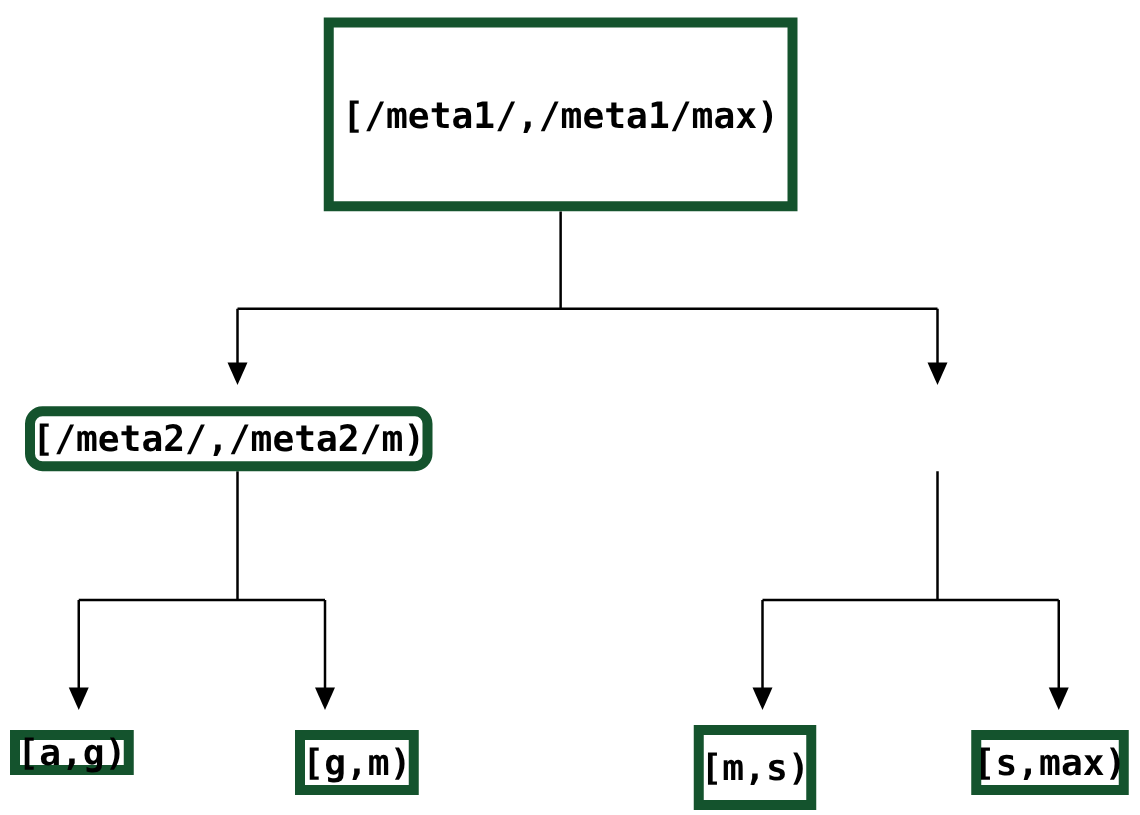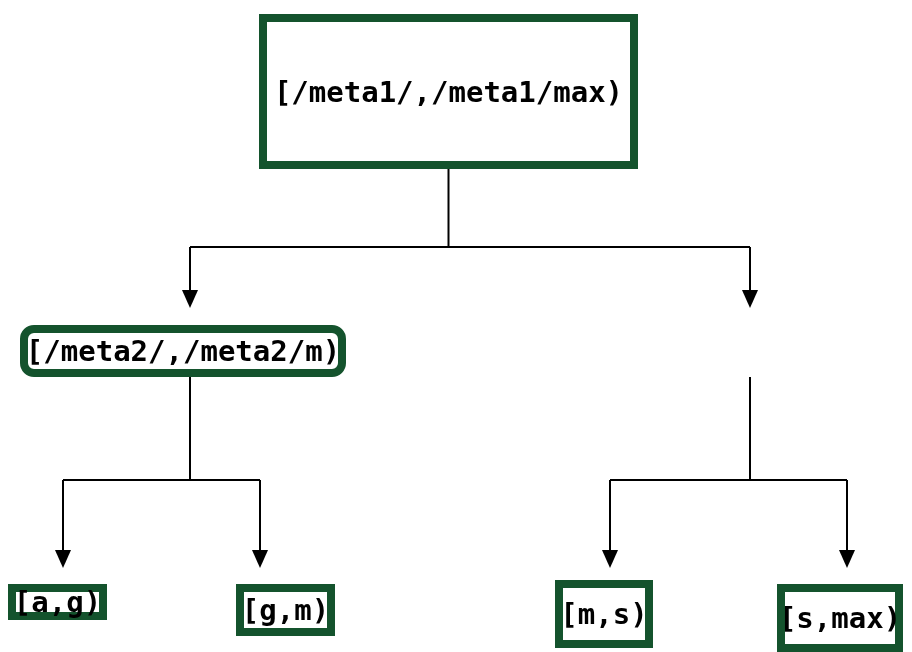--- a/index.html
+++ b/index.html
@@ -33,21 +33,21 @@
     color: #000000;
     white-space: nowrap;
   }
   
   .node-root  { left: 259px; top: 14px;  width: 379px; height: 155px; }
   .node-left  { left: 20px;  top: 325px; width: 326px; height: 52px; border-radius: 14px; }
   .node-right { left: 580px; top: 325px; width: 325px; height: 52px; }
   .node-ag    { left: 8px;   top: 584px; width: 99px;  height: 36px; }
   .node-gm    { left: 203px; top: 584px; width: 99px;  height: 52px; margin-left: 33px; }
   .node-ms    { left: 555px; top: 580px; width: 98px;  height: 68px; }
-  .node-smax  { left: 777px; top: 584px; width: 126px; height: 68px; }
+  .node-smax  { left: 777px; top: 584px; width: 126px; height: 52px; }
 </style>
 </head>
 <body>
 
 <div class="canvas">
 
   <svg class="edges" width="912" height="652" viewBox="0 0 912 652" xmlns="http://www.w3.org/2000/svg">
     <g stroke="#000000" stroke-width="2" fill="none">
 
       <path d="M448.5 169 V247"></path>

